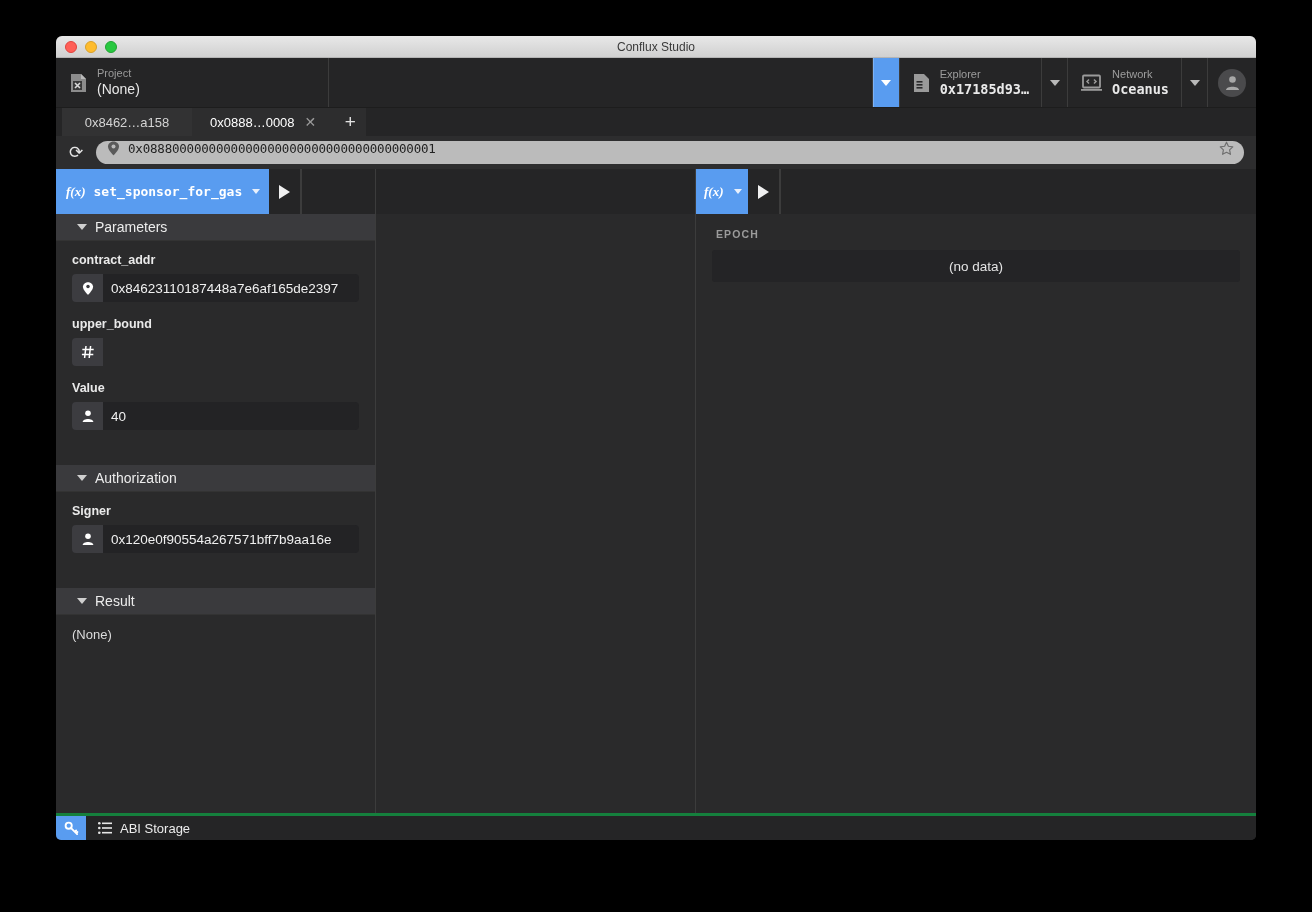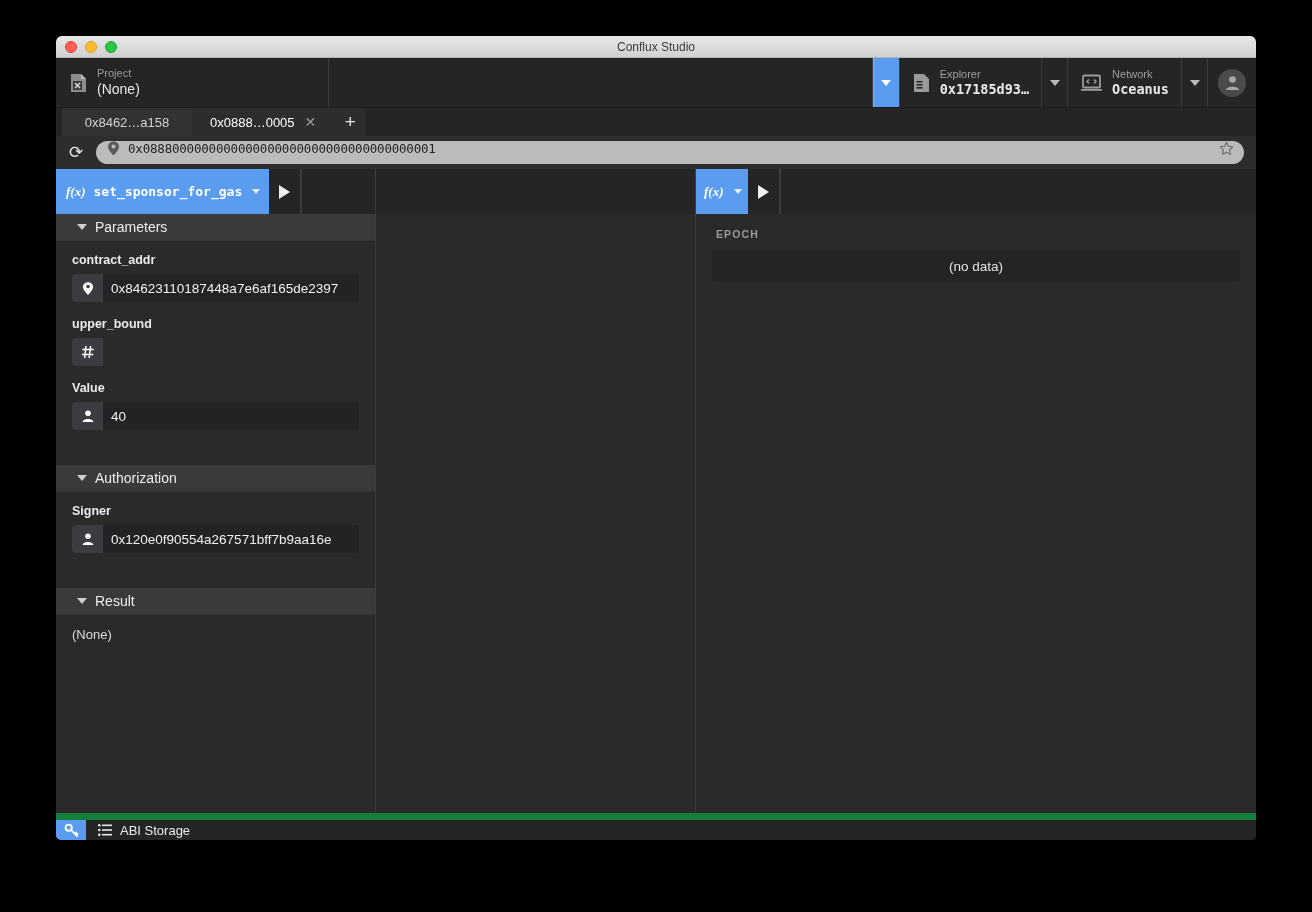--- a/index.html
+++ b/index.html
@@ -207,21 +207,21 @@
     height: 32px;
     display: flex; align-items: center; justify-content: center;
     font-size: 13.5px; color: #e4e4e4;
   }
 
   
   .statusbar {
     height: 27px; background: #252526;
     display: flex; align-items: stretch;
     flex: 0 0 auto;
-    border-top: 7px solid #15803d;
+    border-top: 3px solid #15803d;
   }
   .status-key {
     width: 30px; background: #599cf0;
     display: flex; align-items: center; justify-content: center;
   }
   .status-item {
     display: flex; align-items: center; gap: 8px;
     padding: 0 12px;
     font-size: 13px; color: #ececec;
   }
@@ -312,21 +312,21 @@
         </svg>
       </span>
     </div>
   </div>
 
   <div class="tabstrip">
     <div class="tab">
       <span>0x8462…a158</span>
     </div>
     <div class="tab active">
-      <span>0x0888…0005</span>
+      <span>0x0888…0008</span>
       <span class="tab-close">✕</span>
     </div>
     <div class="tab-add">+</div>
   </div>
 
   <div class="addrbar">
     <span class="reload">⟳</span>
     <div class="addrfield">
       <span>
         <svg width="13" height="15" viewBox="0 0 13 15">

